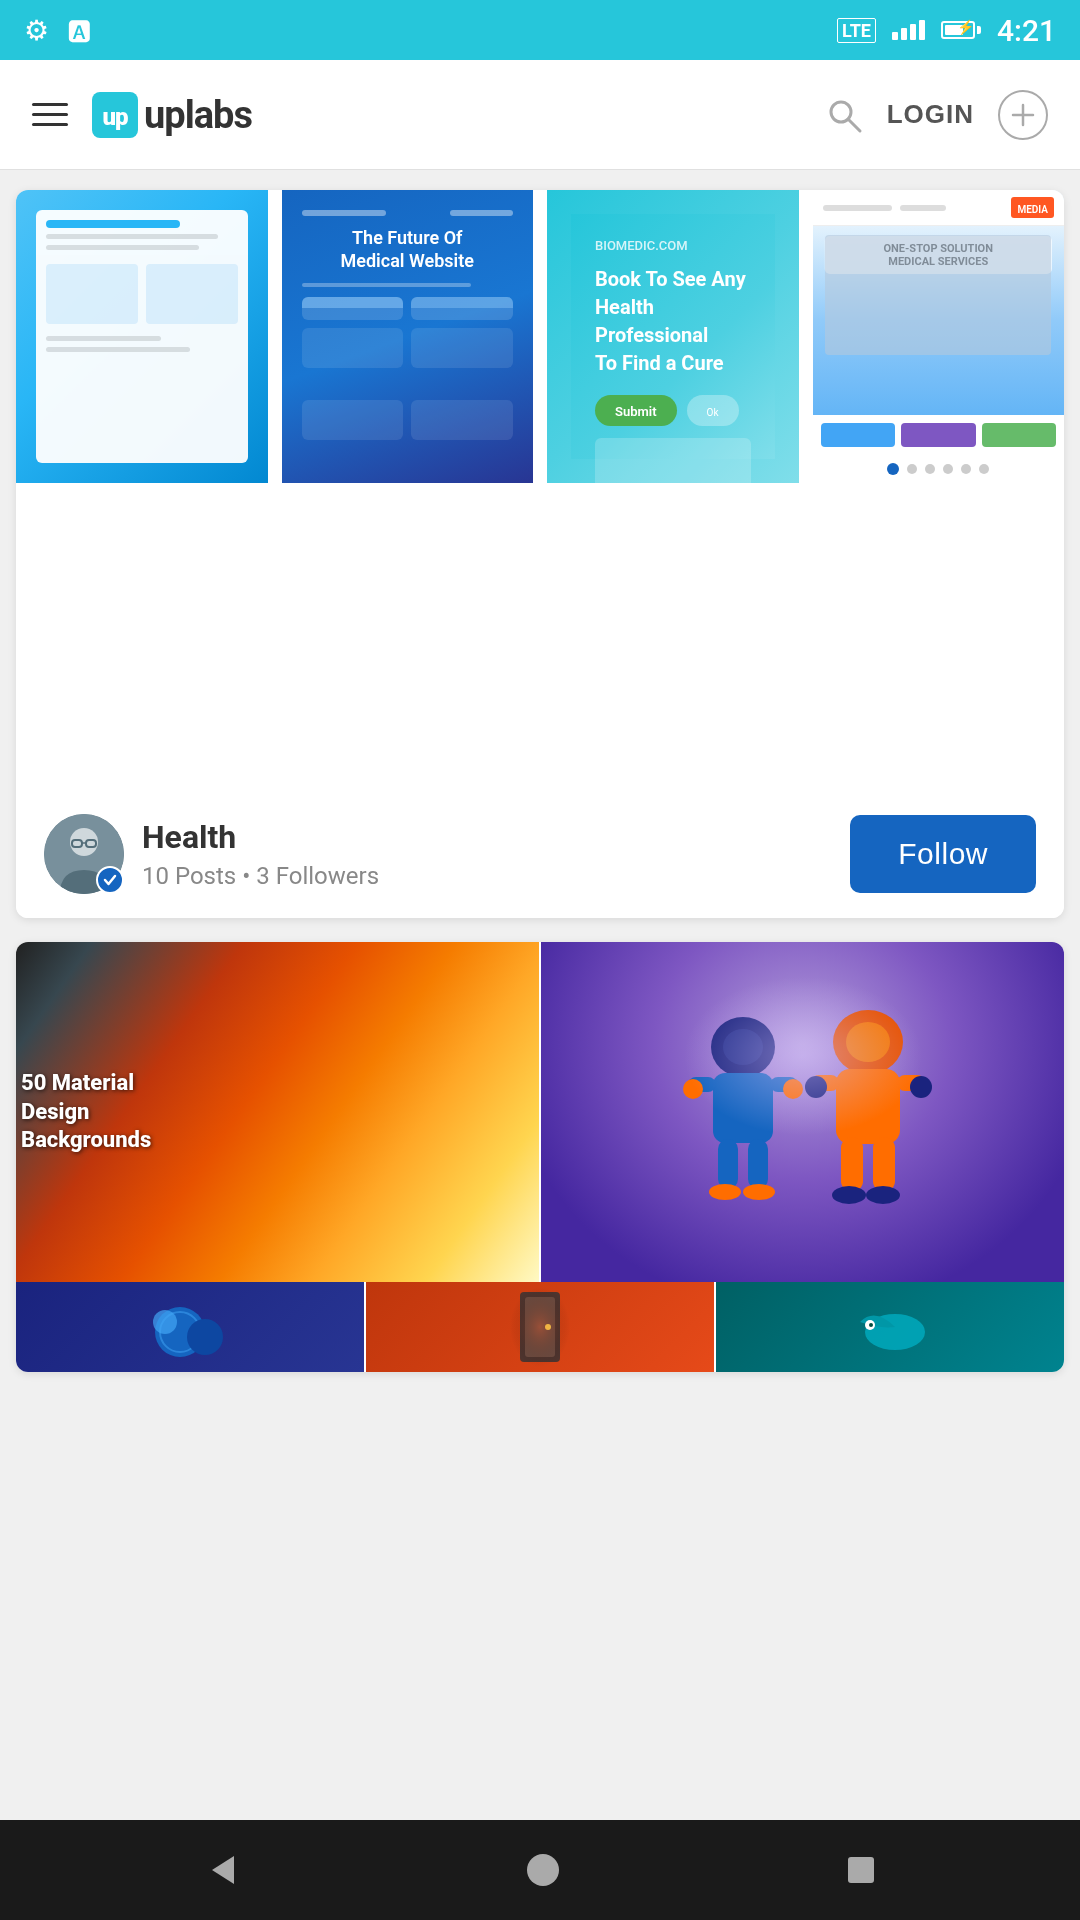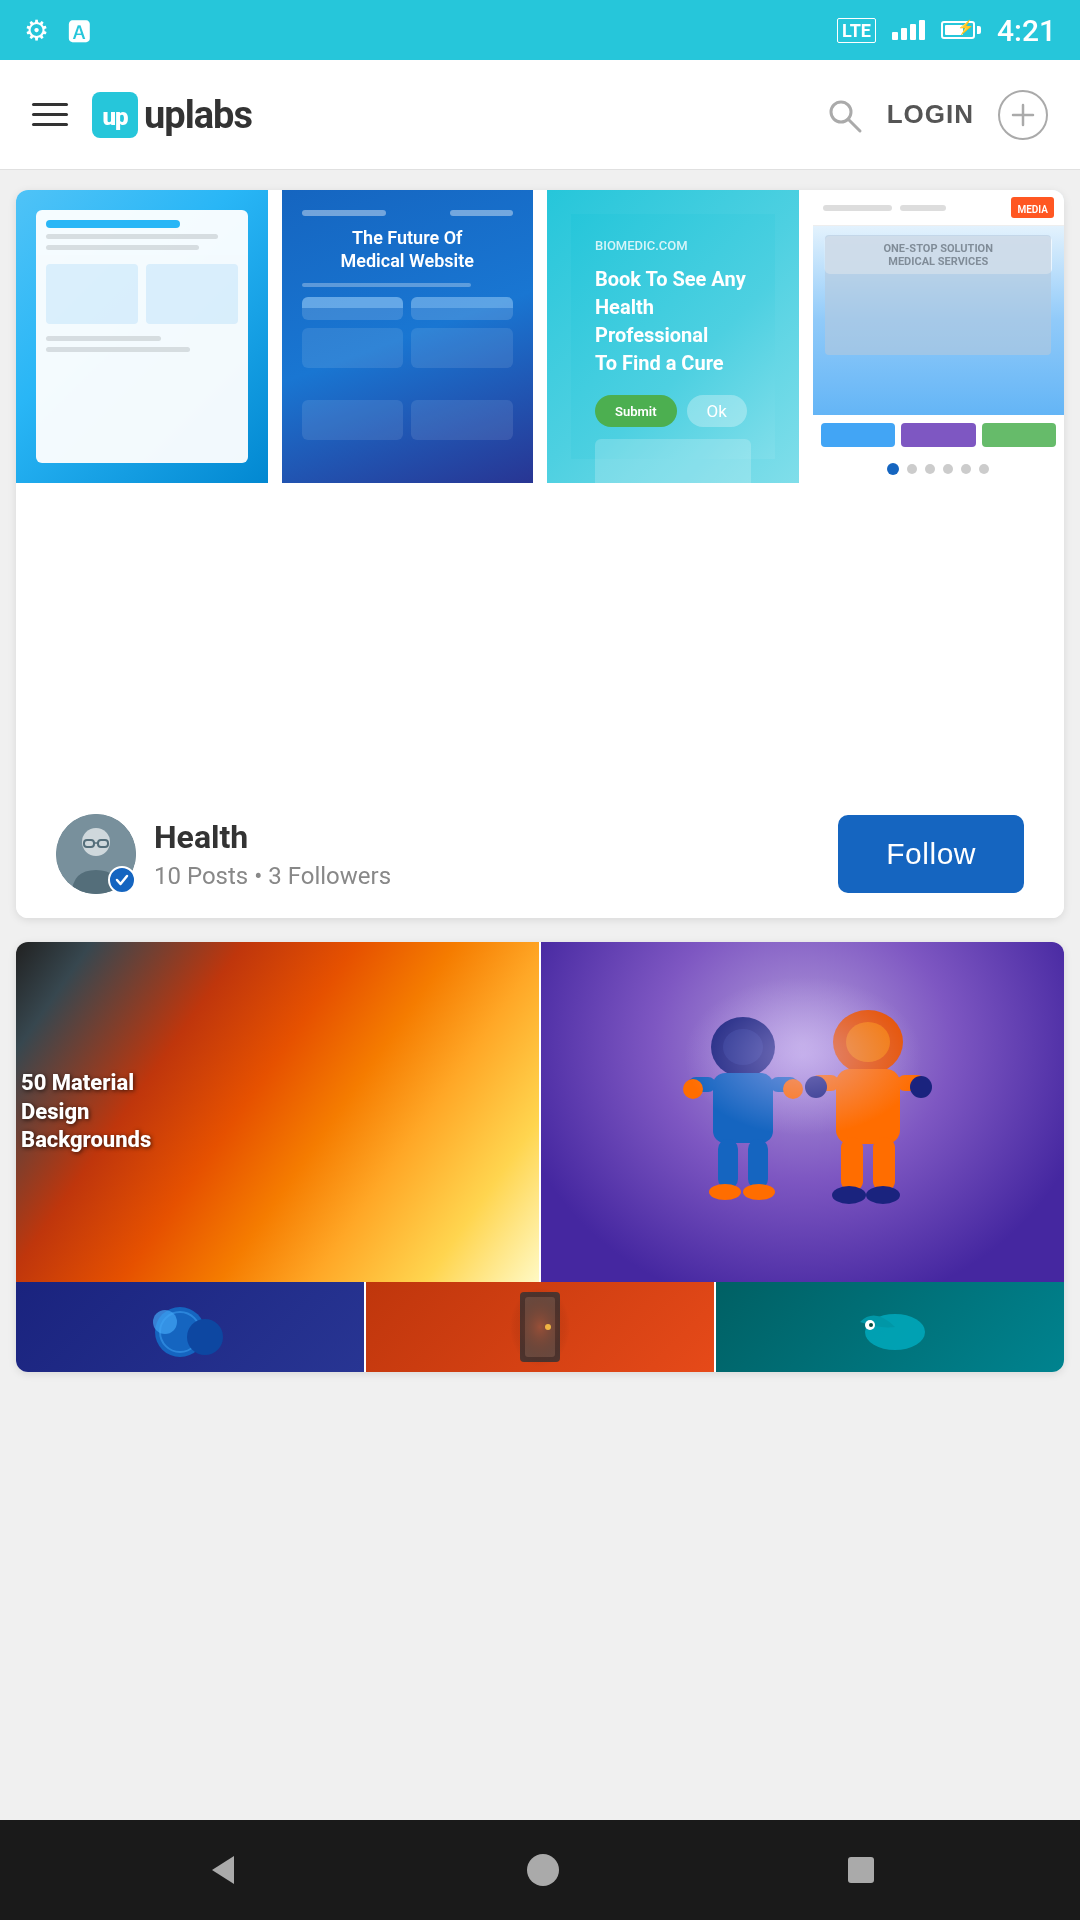--- a/index.html
+++ b/index.html
@@ -195,21 +195,21 @@
       align-items: flex-end;
       justify-content: center;
       position: relative;
     }
 
     
     .card-footer {
       display: flex;
       align-items: center;
       justify-content: space-between;
-      padding: 24px 40px;
+      padding: 24px 28px;
       background: white;
     }
 
     .author-section {
       display: flex;
       align-items: center;
       gap: 18px;
     }
 
     .avatar-container {
@@ -476,21 +476,21 @@
 
       <div class="grid-item health-img-3">
         <div style="width:100%;height:100%;background:linear-gradient(135deg,#26c6da 0%,#4dd0e1 60%,#80deea 100%);padding:24px;display:flex;flex-direction:column;gap:12px;justify-content:space-between;">
           <div style="font-size:13px;color:rgba(255,255,255,0.8);font-weight:500;">BIOMEDIC.COM</div>
           <div style="font-size:20px;color:white;font-weight:700;line-height:1.4;">Book To See Any Health Professional<br>To Find a Cure</div>
           <div style="display:flex;gap:10px;margin-top:6px;">
             <div style="background:#4caf50;border-radius:20px;padding:6px 20px;">
               <span style="color:white;font-size:13px;font-weight:600;">Submit</span>
             </div>
             <div style="background:rgba(255,255,255,0.3);border-radius:20px;padding:6px 20px;">
-              <span style="color:white;font-size:17px;">Ok</span>
+              <span style="color:white;font-size:10px;">Ok</span>
             </div>
           </div>
           <div style="flex:1;display:flex;align-items:flex-end;">
             <div style="width:100%;background:rgba(255,255,255,0.2);border-radius:6px;height:60px;"></div>
           </div>
         </div>
       </div>
 
       <div class="grid-item health-img-4">
         <div style="width:100%;height:100%;display:flex;flex-direction:column;">

